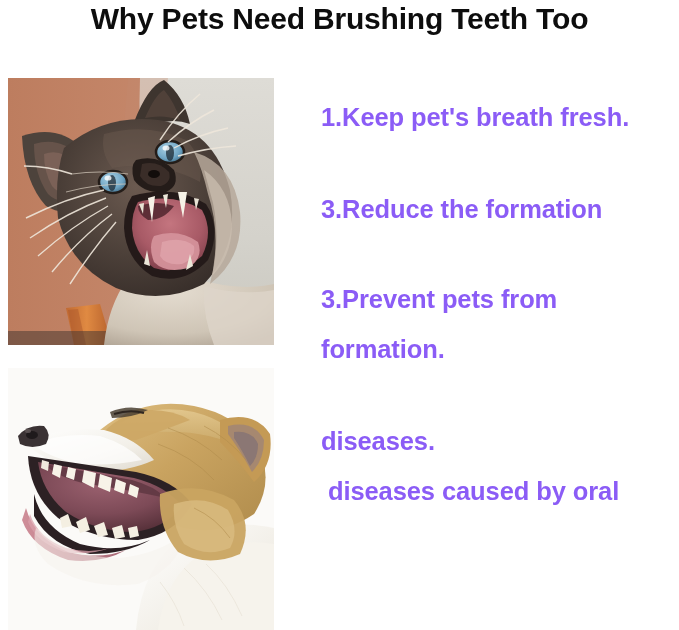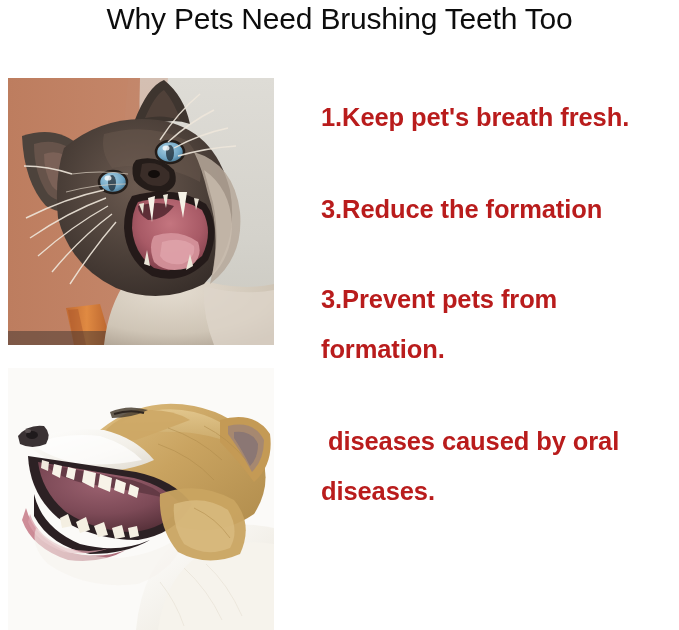--- a/index.html
+++ b/index.html
@@ -12,21 +12,21 @@
   }
   .page{position:relative;width:679px;height:630px;}
 
   
   .title{
     position:absolute;
     left:0; top:2px; width:679px;
     text-align:center;
     font-family:"Liberation Sans", sans-serif;
     font-size:30px;
-    font-weight:normal;
+    font-weight:bold;
     letter-spacing:-0.2px;
     color:#0d0d0d;
     white-space:nowrap;
   }
 
   
   .photo{
     position:absolute;
     overflow:hidden;
   }
@@ -38,21 +38,21 @@
   .list{
     position:absolute;
     left:321px; top:92px;
     width:358px;
   }
   .item{ margin-bottom:0; }
   .line{
     font-family:"Liberation Sans", sans-serif;
     font-size:25.5px;
     font-weight:bold;
-    color:#b91c1c;
+    color:#8b5cf6;
     line-height:50px;
     height:50px;
     white-space:nowrap;
     letter-spacing:-0.1px;
   }
   .gap{ height:42px; }
   .gap-s{ height:40px; }
   .indent{ padding-left:7px; }
 </style>
 </head>
@@ -295,19 +295,19 @@
     <div class="gap-s"></div>
 
     <div class="item">
       <div class="line">3.Prevent pets from</div>
       <div class="line">formation.</div>
     </div>
 
     <div class="gap"></div>
 
     <div class="item">
+      <div class="line">diseases.</div>
       <div class="line indent"> diseases caused by oral</div>
-      <div class="line">diseases.</div>
     </div>
 
   </div>
 
 </div>
 
 </body></html>

